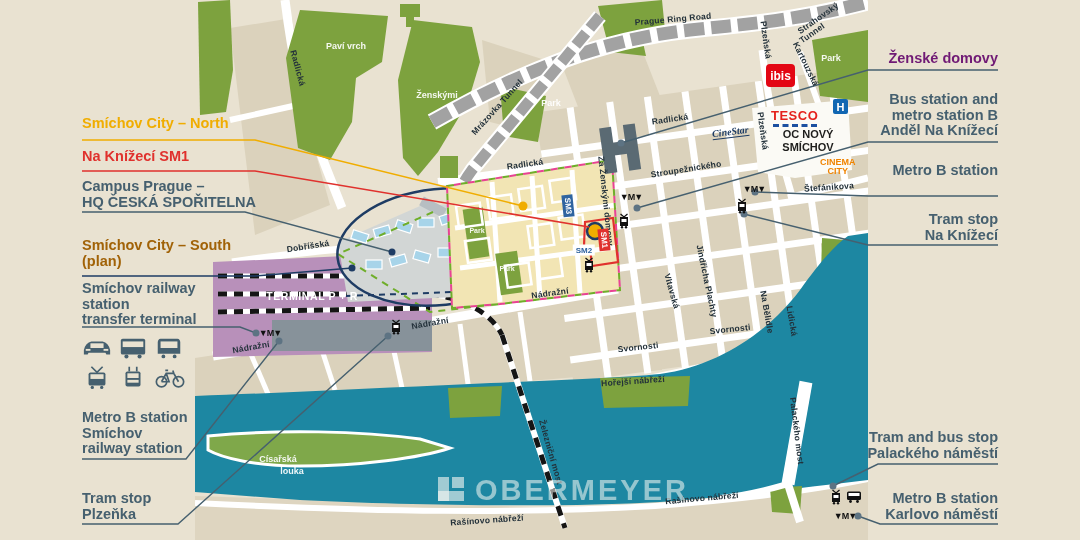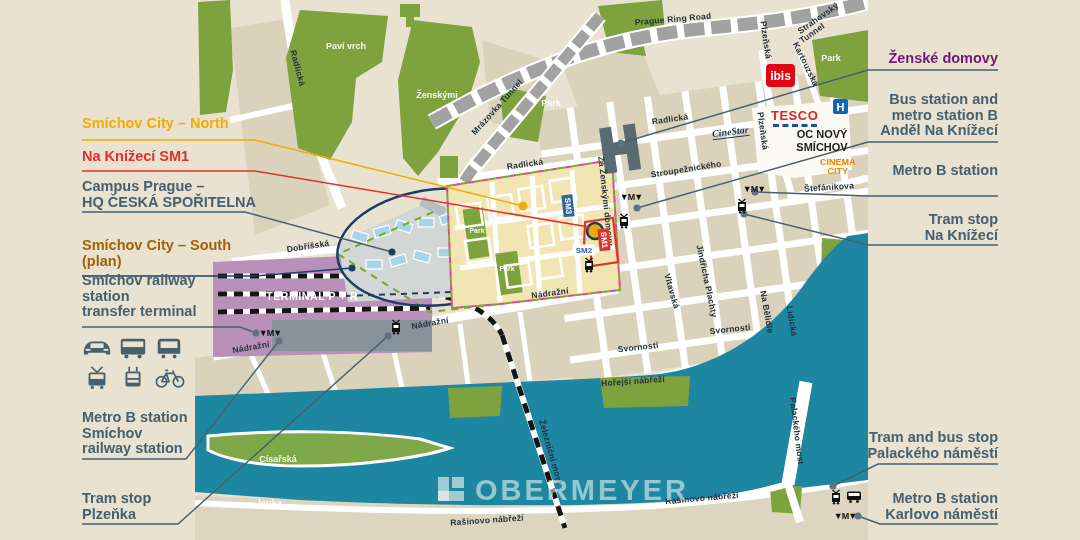--- a/index.html
+++ b/index.html
@@ -13,21 +13,21 @@
   .callout{position:absolute;font-weight:bold;font-size:14.5px;line-height:15.5px;}
   .callout.right{text-align:right;}
   .poslbl{position:absolute;}
   .terminal-label{font-size:10.5px;font-weight:bold;color:#fff;text-align:center;letter-spacing:.6px;}
   .logo-ibis{width:29px;height:23px;background:#e30613;border-radius:4px;color:#fff;font-weight:bold;
              font-size:12px;display:flex;align-items:center;justify-content:center;}
   .logo-h{width:15px;height:15px;background:#1066b2;color:#fff;font-weight:bold;font-size:11px;
           display:flex;align-items:center;justify-content:center;border-radius:2px;}
   .logo-tesco{font-size:13px;font-weight:900;color:#e5221d;letter-spacing:.5px;text-align:center;}
   .logo-tesco .dashes{height:0;border-bottom:3px dashed #1b4fa0;width:44px;margin:1px auto 0;}
-  .logo-oc{font-size:11px;font-weight:800;color:#1d1d1b;text-align:center;line-height:12.5px;width:86px;margin-left:14px;}
+  .logo-oc{font-size:11px;font-weight:800;color:#1d1d1b;text-align:center;line-height:12.5px;width:86px;}
   .logo-cinema{font-size:9px;font-weight:900;color:#f08300;line-height:9px;text-align:center;}
   .logo-cinestar{font-size:10px;font-weight:bold;font-style:italic;color:#1e3c64;
                  border-bottom:1.2px solid #1e3c64;transform:rotate(-7deg);font-family:"Liberation Serif",serif;}
   .smbox{position:absolute;font-size:8px;font-weight:bold;padding:1px 3px;transform:translate(-50%,-50%) rotate(84deg);}
   .sm2{transform:translate(-50%,-50%);}
   .transit{position:absolute;transform:translate(-50%,-50%);line-height:0;}
   .metro-glyph{font-size:9px;font-weight:900;color:#111;letter-spacing:-1px;line-height:9px;}
   .iconset{position:absolute;left:82px;top:334px;display:grid;grid-template-columns:repeat(3,32px);
            grid-auto-rows:28px;gap:2px 4px;}
   .iconset span{display:flex;align-items:center;}
@@ -255,21 +255,21 @@
         <div>Na Knížecí SM1</div>
       </div>
       <div class="callout" style="top: 179px; color: rgb(70, 96, 111); left: 82px;">
         <div>Campus Prague –</div>
         <div>HQ ČESKÁ SPOŘITELNA</div>
       </div>
       <div class="callout" style="top: 238px; color: #a16207; left: 82px;">
         <div>Smíchov City – South</div>
         <div>(plan)</div>
       </div>
-      <div class="callout" style="top: 273px; color: rgb(70, 96, 111); left: 82px;">
+      <div class="callout" style="top: 281px; color: rgb(70, 96, 111); left: 82px;">
         <div>Smíchov railway</div>
         <div>station</div>
         <div>transfer terminal</div>
       </div>
       <div class="callout" style="top: 410px; color: rgb(70, 96, 111); left: 82px;">
         <div>Metro B station</div>
         <div>Smíchov</div>
         <div>railway station</div>
       </div>
       <div class="callout" style="top: 491px; color: rgb(70, 96, 111); left: 82px;">
@@ -329,21 +329,21 @@
       <div class="lbl street" style="left: 818px; top: 18px; transform: translate(-50%, -50%) rotate(-35deg);">Strahovský</div>
       <div class="lbl street" style="left: 812px; top: 33px; transform: translate(-50%, -50%) rotate(-35deg);">Tunnel</div>
       <div class="lbl street" style="left: 497px; top: 107px; transform: translate(-50%, -50%) rotate(-48deg);">Mrázovka Tunnel</div>
       <div class="lbl area" style="left: 346px; top: 46px;">Paví vrch</div>
       <div class="lbl area" style="left: 437px; top: 95px;">Ženskými</div>
       <div class="lbl area" style="left: 551px; top: 103px;">Park</div>
       <div class="lbl area" style="left: 831px; top: 58px;">Park</div>
       <div class="lbl area small" style="left: 477px; top: 230px;">Park</div>
       <div class="lbl area small" style="left: 507px; top: 268px;">Park</div>
       <div class="lbl area" style="left: 278px; top: 459px;">Císařská</div>
-      <div class="lbl area" style="left: 270px; top: 471px; margin-top: 32px;">louka</div>
+      <div class="lbl area" style="left: 292px; top: 471px;">louka</div>
     </div>
 <div id="transit-layer">
       <div class="transit" style="left: 270px; top: 333px;"><span class="metro-glyph">▼M▼</span></div>
       <div class="transit" style="left: 631px; top: 197px;"><span class="metro-glyph">▼M▼</span></div>
       <div class="transit" style="left: 754px; top: 189px;"><span class="metro-glyph">▼M▼</span></div>
       <div class="transit" style="left: 845px; top: 516px;"><span class="metro-glyph">▼M▼</span></div>
       <div class="transit" style="left: 396px; top: 327px;"><svg width="11" height="16" viewBox="0 0 11 16">
           <path d="M2,1 L5.5,4 L9,1" stroke="#111" stroke-width="1.2" fill="none"></path>
           <rect x="1.5" y="4" width="8" height="9" fill="#111"></rect>
           <rect x="3" y="6" width="5" height="3" fill="#fff"></rect>

